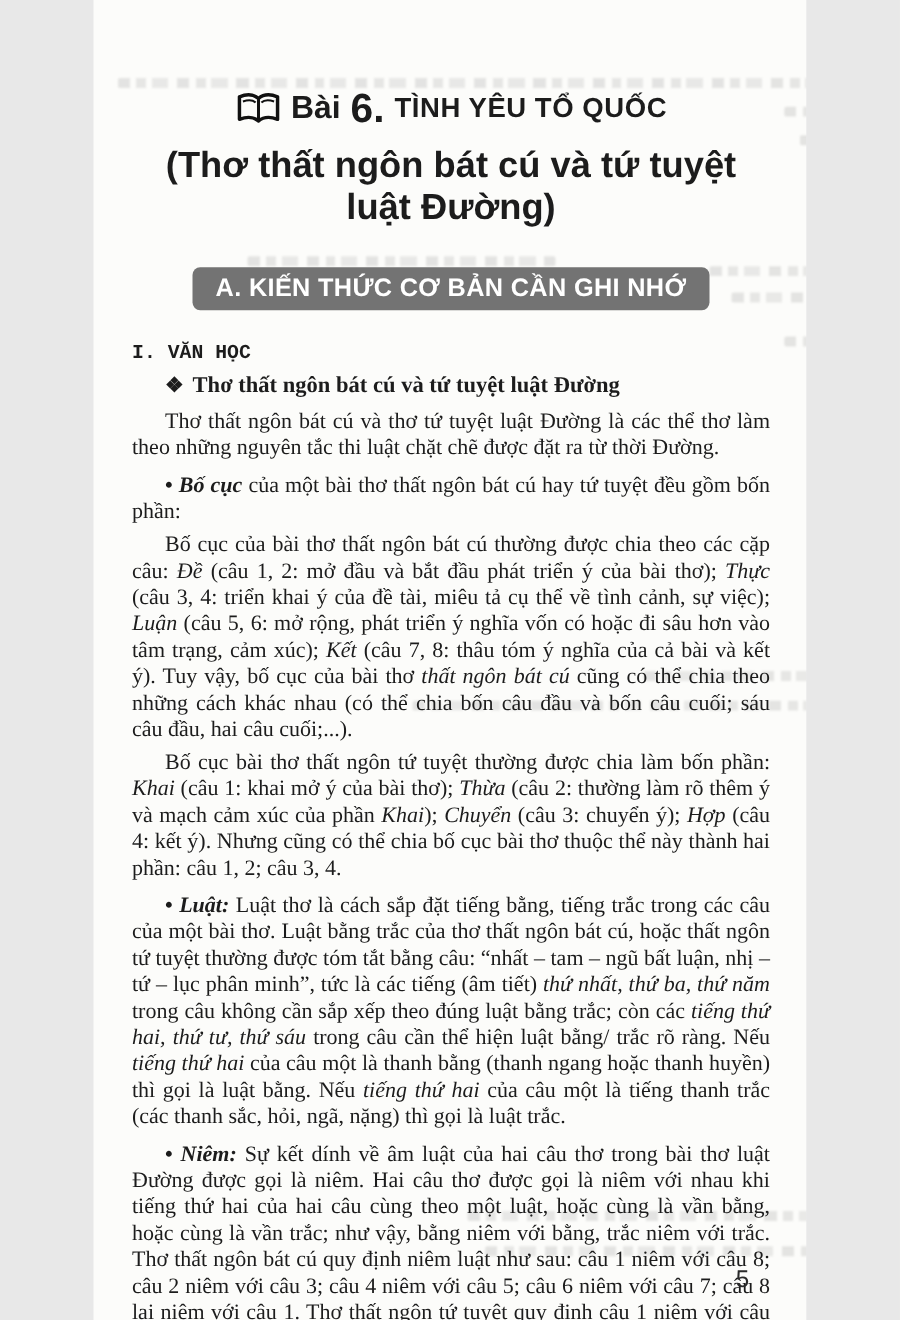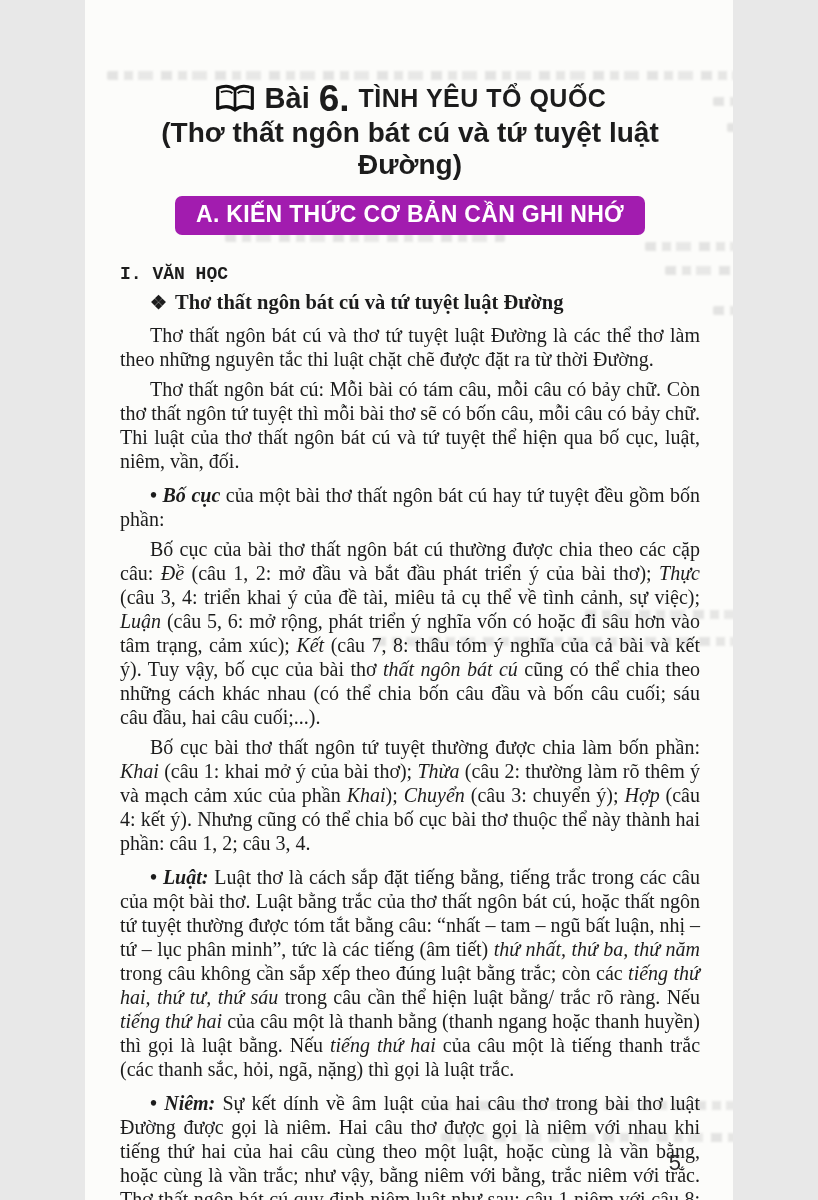--- a/index.html
+++ b/index.html
@@ -19,28 +19,28 @@
     margin-top:80px;
     display:flex;justify-content:center;align-items:center;gap:9px;
     font-family:"Liberation Sans", sans-serif;font-weight:bold;
     line-height:1;
   }
   .book-icon{display:inline-flex;align-items:center;}
   .lesson-label{font-size:29px;}
   .lesson-number{font-size:37px;}
   .title-text{font-size:25px;letter-spacing:.5px;}
   .subtitle{
-    margin-top:0;text-align:center;
-    font-family:"Liberation Sans", sans-serif;font-weight:700;font-size:28px;
+    margin-top:14px;text-align:center;
+    font-family:"Liberation Sans", sans-serif;font-weight:700;font-size:33px;
   }
   .banner-wrap{text-align:center;margin-top:15px;}
   .banner{
-    display:inline-block;background:#a21caf;color:#fff;
+    display:inline-block;background:#737373;color:#fff;
     font-family:"Liberation Sans", sans-serif;font-weight:bold;font-size:23px;
-    padding:5px 21px 7px;border-radius:7px;letter-spacing:.3px;
+    padding:5px 21px 7px;border-radius:7px;letter-spacing:.3px;margin-top:21px;
   }
 
   
   .section-heading{
     font-family:Liberation Mono, monospace;font-weight:bold;font-size:18px;
     margin:29px 0 7px;
   }
   .subsection-heading{
     font-family:"Liberation Serif", serif;font-weight:bold;font-size:20.5px;
     margin:0 0 9px;padding-left:30px;
@@ -128,21 +128,20 @@
       </div>
     </header>
 
     <main>
       <h2 class="section-heading">I. VĂN HỌC</h2>
       <h3 class="subsection-heading">
         <span class="marker">❖</span><span>Thơ thất ngôn bát cú và tứ tuyệt luật Đường</span>
       </h3>
 
       <p class="para"><span class="r-n">Thơ thất ngôn bát cú và thơ tứ tuyệt luật Đường là các thể thơ làm theo những nguyên tắc thi luật chặt chẽ được đặt ra từ thời Đường.</span></p>
-      <p class="para"><span class="r-n">Thơ thất ngôn bát cú: Mỗi bài có tám câu, mỗi câu có bảy chữ. Còn thơ thất ngôn tứ tuyệt thì mỗi bài thơ sẽ có bốn câu, mỗi câu có bảy chữ. Thi luật của thơ thất ngôn bát cú và tứ tuyệt thể hiện qua bố cục, luật, niêm, vần, đối.</span></p>
       <p class="para bullet"><span class="r-b">• </span><span class="r-bi">Bố cục</span><span class="r-n"> của một bài thơ thất ngôn bát cú hay tứ tuyệt đều gồm bốn phần:</span></p>
       <p class="para"><span class="r-n">Bố cục của bài thơ thất ngôn bát cú thường được chia theo các cặp câu: </span><span class="r-i">Đề</span><span class="r-n"> (câu 1, 2: mở đầu và bắt đầu phát triển ý của bài thơ); </span><span class="r-i">Thực</span><span class="r-n"> (câu 3, 4: triển khai ý của đề tài, miêu tả cụ thể về tình cảnh, sự việc); </span><span class="r-i">Luận</span><span class="r-n"> (câu 5, 6: mở rộng, phát triển ý nghĩa vốn có hoặc đi sâu hơn vào tâm trạng, cảm xúc); </span><span class="r-i">Kết</span><span class="r-n"> (câu 7, 8: thâu tóm ý nghĩa của cả bài và kết ý). Tuy vậy, bố cục của bài thơ </span><span class="r-i">thất ngôn bát cú</span><span class="r-n"> cũng có thể chia theo những cách khác nhau (có thể chia bốn câu đầu và bốn câu cuối; sáu câu đầu, hai câu cuối;...).</span></p>
       <p class="para"><span class="r-n">Bố cục bài thơ thất ngôn tứ tuyệt thường được chia làm bốn phần: </span><span class="r-i">Khai</span><span class="r-n"> (câu 1: khai mở ý của bài thơ); </span><span class="r-i">Thừa</span><span class="r-n"> (câu 2: thường làm rõ thêm ý và mạch cảm xúc của phần </span><span class="r-i">Khai</span><span class="r-n">); </span><span class="r-i">Chuyển</span><span class="r-n"> (câu 3: chuyển ý); </span><span class="r-i">Hợp</span><span class="r-n"> (câu 4: kết ý). Nhưng cũng có thể chia bố cục bài thơ thuộc thể này thành hai phần: câu 1, 2; câu 3, 4.</span></p>
       <p class="para bullet"><span class="r-b">• </span><span class="r-bi">Luật:</span><span class="r-n"> Luật thơ là cách sắp đặt tiếng bằng, tiếng trắc trong các câu của một bài thơ. Luật bằng trắc của thơ thất ngôn bát cú, hoặc thất ngôn tứ tuyệt thường được tóm tắt bằng câu: “nhất – tam – ngũ bất luận, nhị – tứ – lục phân minh”, tức là các tiếng (âm tiết) </span><span class="r-i">thứ nhất, thứ ba, thứ năm</span><span class="r-n"> trong câu không cần sắp xếp theo đúng luật bằng trắc; còn các </span><span class="r-i">tiếng thứ hai, thứ tư, thứ sáu</span><span class="r-n"> trong câu cần thể hiện luật bằng/ trắc rõ ràng. Nếu </span><span class="r-i">tiếng thứ hai</span><span class="r-n"> của câu một là thanh bằng (thanh ngang hoặc thanh huyền) thì gọi là luật bằng. Nếu </span><span class="r-i">tiếng thứ hai</span><span class="r-n"> của câu một là tiếng thanh trắc (các thanh sắc, hỏi, ngã, nặng) thì gọi là luật trắc.</span></p>
       <p class="para bullet"><span class="r-b">• </span><span class="r-bi">Niêm:</span><span class="r-n"> Sự kết dính về âm luật của hai câu thơ trong bài thơ luật Đường được gọi là niêm. Hai câu thơ được gọi là niêm với nhau khi tiếng thứ hai của hai câu cùng theo một luật, hoặc cùng là vần bằng, hoặc cùng là vần trắc; như vậy, bằng niêm với bằng, trắc niêm với trắc. Thơ thất ngôn bát cú quy định niêm luật như sau: câu 1 niêm với câu 8; câu 2 niêm với câu 3; câu 4 niêm với câu 5; câu 6 niêm với câu 7; câu 8 lại niêm với câu 1. Thơ thất ngôn tứ tuyệt quy định câu 1 niêm với câu 4; câu 2 niêm với câu 3.</span></p>
     </main>
   </div>
 
   <div class="page-number">5</div>
 </div>

